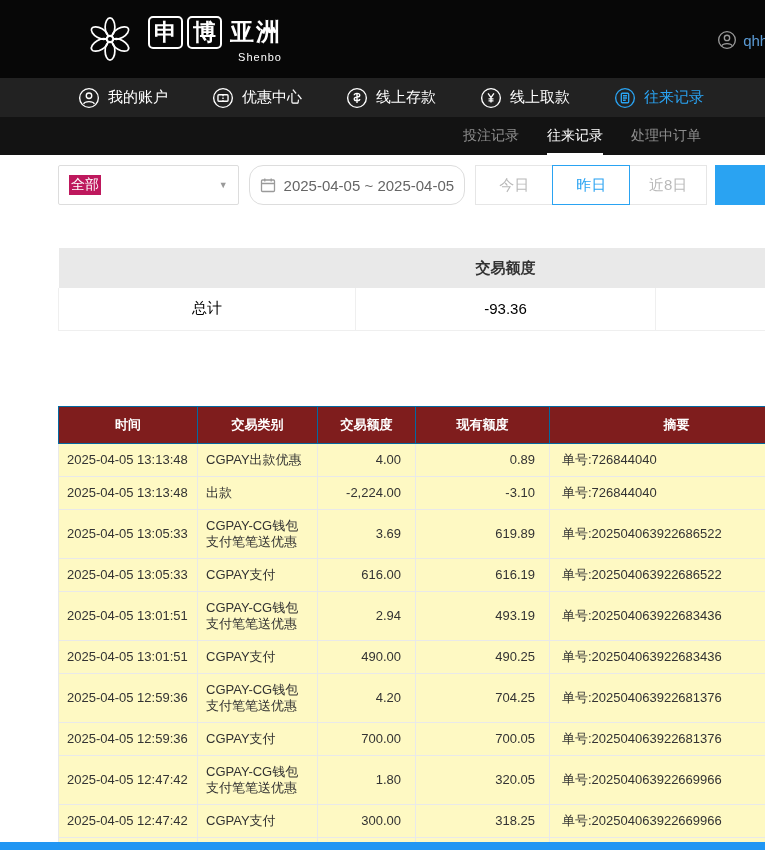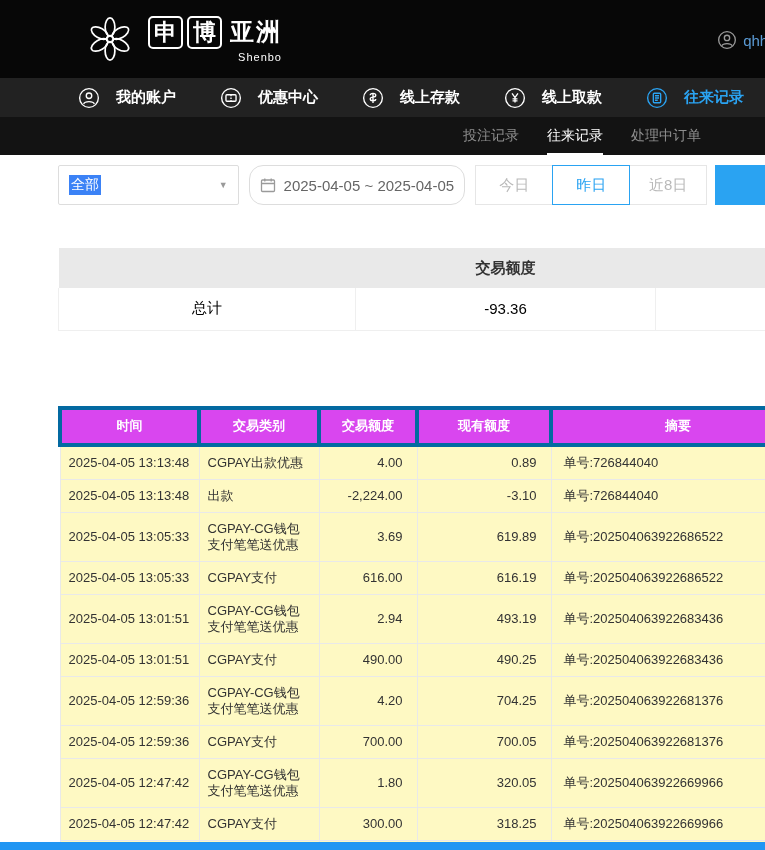--- a/index.html
+++ b/index.html
@@ -15,54 +15,54 @@
   .brand-main { display:flex; align-items:center; gap:4px; }
   .char-box { border:2px solid #fff; border-radius:5px; color:#fff; font-size:23px; font-weight:bold; line-height:1; padding:3px 4px; }
   .brand-suffix { color:#fff; font-size:24px; font-weight:bold; margin-left:4px; letter-spacing:2px; }
   .brand-sub { color:#fff; font-size:11px; letter-spacing:1px; align-self:flex-end; margin-top:2px;margin-left:12px; }
   .userbox { position:absolute; right:-14px; top:30px; display:flex; align-items:center; gap:6px; }
   .user-icon { width:20px; height:20px; color:#9a9a9a; }
   .user-name { color:#5b9bd5; font-size:15px; }
 
   
   .mainnav { height:39px; background:#222; display:flex; align-items:center; padding-left:78px; gap:44px; }
-  .nav-item { display:flex; align-items:center; gap:16px; color:#fff; font-size:15px; font-weight:bold; white-space:nowrap; cursor:pointer; }
+  .nav-item { display:flex; align-items:center; gap:8px; color:#fff; font-size:15px; font-weight:normal; white-space:nowrap; cursor:pointer; }
   .nav-item .nav-icon { width:22px; height:22px; color:#fff; flex:0 0 auto; }
   .nav-item.active { color:#2aa3f2; }
   .nav-item.active .nav-icon { color:#2aa3f2; }
 
   
   .subnav { height:38px; background:#131313; display:flex; justify-content:flex-end; padding-right:64px; gap:28px; }
   .subtab { color:#8f8f8f; font-size:14px; line-height:36px; height:38px; cursor:pointer; border-bottom:2px solid transparent; white-space:nowrap; }
   .subtab.active { color:#fff; border-bottom-color:#fff; }
 
   
   .content { padding-left:58px; }
   .filters { margin-top:10px; display:flex; align-items:center; }
   .select-box { width:200px; height:40px; border:1px solid #ddd; border-radius:2px; display:flex; align-items:center; padding:0 10px; background:#fff; cursor:pointer; }
-  .select-value { background:#3b82f6; color:#fff; font-size:14px; padding:1px 2px; }
+  .select-value { background:#be185d; color:#fff; font-size:14px; padding:1px 2px; }
   .select-caret { margin-left:auto; color:#9a9a9a; font-size:9px; }
   .date-box { width:230px; height:40px; border:1px solid #ddd; border-radius:14px; display:flex; align-items:center; gap:8px; padding:0 10px; margin-left:10px; background:#fff; cursor:text; }
   .cal-icon { width:16px; height:16px; color:#9a9a9a; flex:0 0 auto; }
   .date-text { color:#666; font-size:15px; white-space:nowrap; }
   .fbtn-group { display:flex; margin-left:10px; }
   .fbtn { width:78px; height:40px; border:1px solid #e6e6e6; background:#fff; color:#b9b9b9; font-size:15px; text-align:center; line-height:38px; cursor:pointer; margin-left:-1px; }
   .fbtn:first-child { margin-left:0; }
   .fbtn.active { border-color:#2aa3f2; color:#2aa3f2; position:relative; z-index:1; }
   .search-btn { width:56px; height:40px; background:#2aa3f2; border:none; margin-left:8px; cursor:pointer; }
 
   
   .summary-table { margin-top:43px; width:745px; border-collapse:collapse; table-layout:fixed; }
   .summary-table .sum-head th { background:#e9e9e9; height:40px; font-size:15px; font-weight:bold; color:#333; text-align:center; }
   .summary-table td { background:#fff; height:42px; text-align:center; font-size:15px; color:#000000; border:1px solid #efefef; border-top:none; }
   .summary-table col.sc0 { width:297px; } .summary-table col.sc1 { width:300px; } .summary-table col.sc2 { width:148px; }
 
   
   .tx-table { margin-top:75px; width:745px; border-collapse:collapse; table-layout:fixed; }
-  .tx-table th { background:#d946ef; color:#fff; font-size:13px; font-weight:bold; height:37px; text-align:center; border:4px solid #0369a1; }
+  .tx-table th { background:#7f1d1d; color:#fff; font-size:13px; font-weight:bold; height:37px; text-align:center; border:1px solid #0369a1; }
   .tx-table td { font-size:13px; color:#333; padding:8px 8px; line-height:16px; border:1px solid #e9e9e9; background:#fef9c3; }
   .tx-table col.c0 { width:139px; } .tx-table col.c1 { width:120px; } .tx-table col.c2 { width:98px; }
   .tx-table col.c3 { width:134px; } .tx-table col.c4 { width:254px; }
   .tx-table td.c0 { text-align:left; padding-left:8px; white-space:nowrap; }
   .tx-table td.c1 { text-align:left; }
   .tx-table td.c2, .tx-table td.c3 { text-align:right; padding-right:14px; white-space:nowrap; }
   .tx-table td.c4 { text-align:left; padding-left:12px; }
 
   
   .bottom-bar { position:absolute; left:0; right:0; bottom:0; height:8px; background:#2196f3; }

